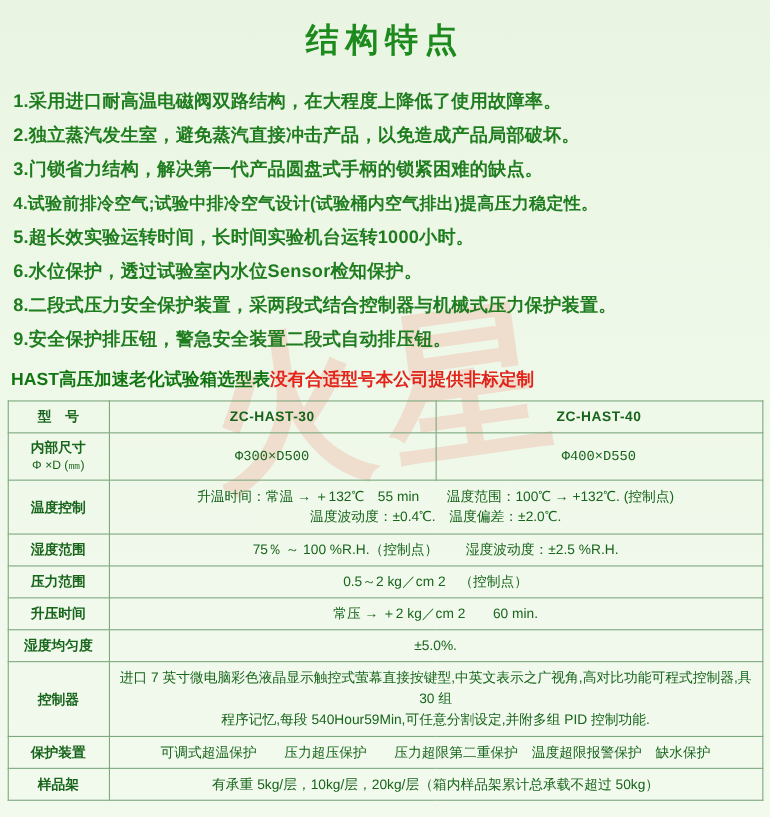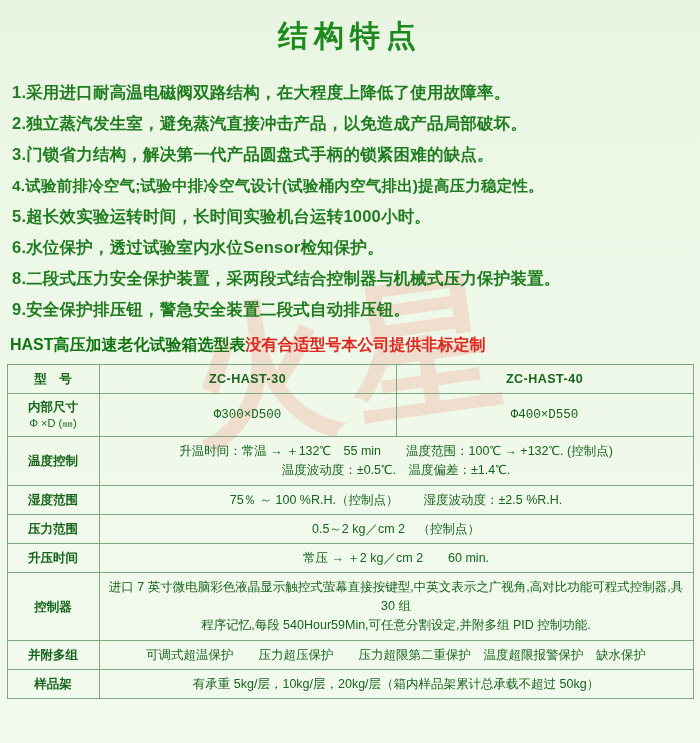--- a/index.html
+++ b/index.html
@@ -174,44 +174,48 @@
           <span>内部尺寸</span>
           <span class="sub-label">Φ ×D (㎜)</span>
         </td>
         <td class="dim-val">Φ300×D500</td>
         <td class="dim-val">Φ400×D550</td>
       </tr>
       <tr>
         <td class="label-col">温度控制</td>
         <td class="cell-multiline" colspan="2">
           <div>升温时间：常温 → ＋132℃　55 min　　温度范围：100℃ → +132℃. (控制点)</div>
-          <div>温度波动度：±0.5℃.　温度偏差：±1.4℃.</div>
+          <div>温度波动度：±0.4℃.　温度偏差：±2.0℃.</div>
         </td>
       </tr>
       <tr>
         <td class="label-col">湿度范围</td>
         <td colspan="2">75％ ～ 100 %R.H.（控制点）　　湿度波动度：±2.5 %R.H.</td>
       </tr>
       <tr>
         <td class="label-col">压力范围</td>
         <td colspan="2">0.5～2 kg／cm 2　（控制点）</td>
       </tr>
       <tr>
         <td class="label-col">升压时间</td>
         <td colspan="2">常压 → ＋2 kg／cm 2　　60 min.</td>
+      </tr>
+      <tr>
+        <td class="label-col">湿度均匀度</td>
+        <td colspan="2">±5.0%.</td>
       </tr>
       <tr>
         <td class="label-col">控制器</td>
         <td class="cell-multiline" colspan="2">
           <div>进口 7 英寸微电脑彩色液晶显示触控式萤幕直接按键型,中英文表示之广视角,高对比功能可程式控制器,具 30 组</div>
           <div>程序记忆,每段 540Hour59Min,可任意分割设定,并附多组 PID 控制功能.</div>
         </td>
       </tr>
       <tr>
-        <td class="label-col">并附多组</td>
+        <td class="label-col">保护装置</td>
         <td colspan="2">可调式超温保护　　压力超压保护　　压力超限第二重保护　温度超限报警保护　缺水保护</td>
       </tr>
       <tr>
         <td class="label-col">样品架</td>
         <td colspan="2">有承重 5kg/层，10kg/层，20kg/层（箱内样品架累计总承载不超过 50kg）</td>
       </tr>
     </tbody>
   </table>
 
 </div>

